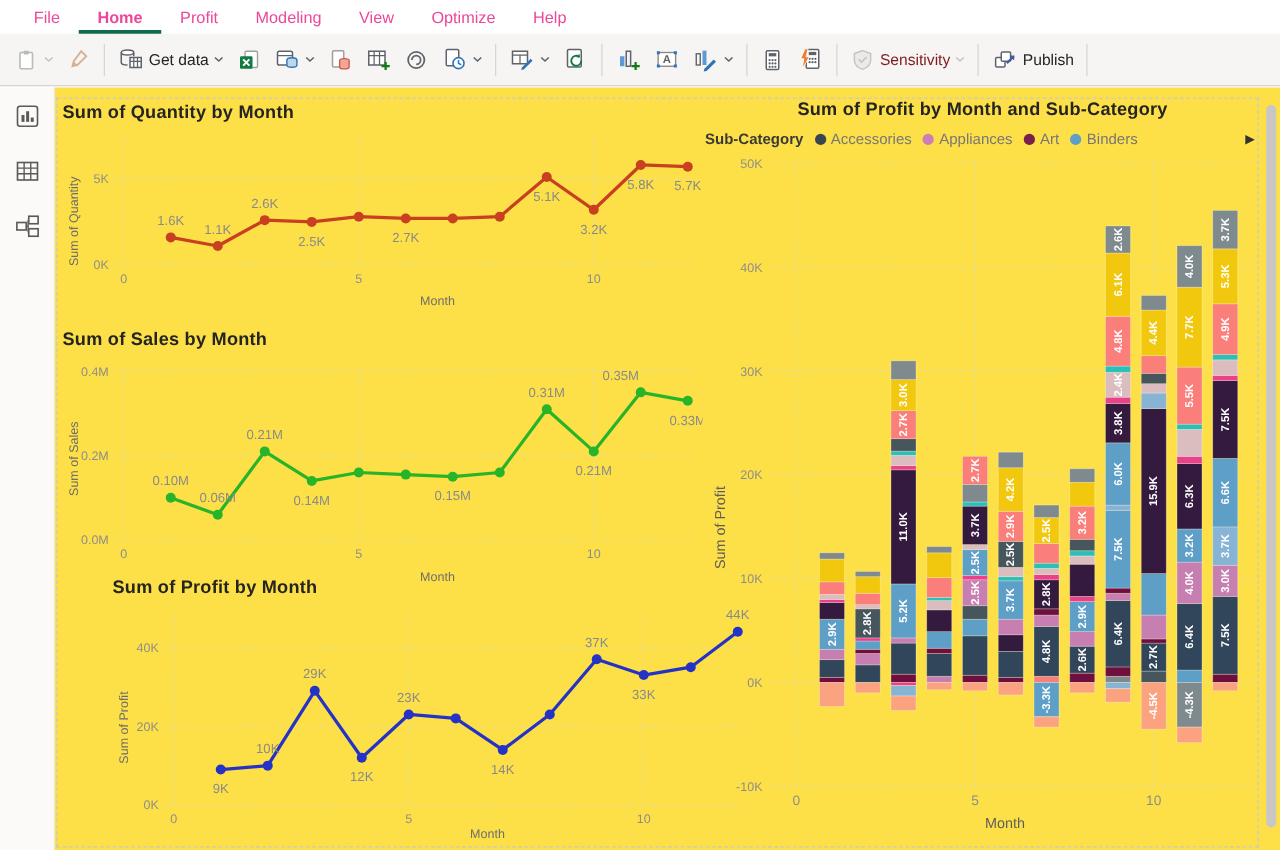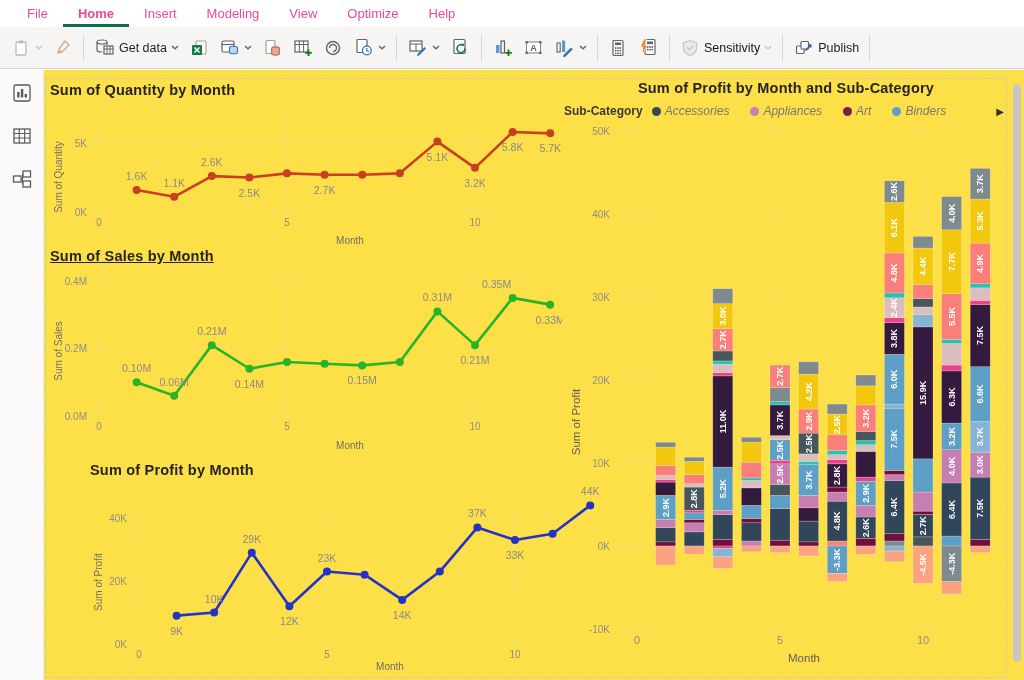--- a/index.html
+++ b/index.html
@@ -8,49 +8,49 @@
     font-family:"Liberation Sans",sans-serif;background:#fff;color:#252423;}
   
   .menubar{height:27px;background:#fff;display:flex;align-items:flex-end;padding-left:12px;}
   .menu-item{padding:5px 15px 6px;font-size:13px;color:#ec4899;cursor:default;white-space:nowrap;}
   .menu-item.active{font-weight:700;padding-bottom:3px;border-bottom:3px solid var(--accent);}
   
   .ribbon{height:42px;background:#f6f5f4;border-bottom:1px solid #d6d4d2;display:flex;align-items:center;padding:0 6px;}
   .rbtn{display:flex;align-items:center;gap:4px;padding:3px 5px;border-radius:2px;flex:0 0 auto;}
   .rdiv{width:1px;height:26px;background:#d8d6d4;margin:0 5px;flex:0 0 auto;}
   .rlabel{font-size:12.5px;color:#252423;white-space:nowrap;}
-  .rlabel.disabled{color:#0f172a;}
+  .rlabel.disabled{color:#7f1d1d;}
   .chev{flex:0 0 auto;}
   
   .sidebar{position:absolute;left:0;top:70px;width:44px;bottom:0;background:#fbfaf9;border-right:1px solid #edebe9;
     display:flex;flex-direction:column;align-items:center;padding-top:12px;gap:17px;}
   
   .canvas{position:absolute;left:44px;top:70px;right:0;bottom:0;background:#fde047;}
   .page-border{position:absolute;left:1px;top:8px;width:962px;height:600px;border:1px dashed #c9c7c5;pointer-events:none;}
   .visual{position:absolute;}
   .vtitle{font-size:14.5px;font-weight:600;color:#252423;letter-spacing:.2px;height:22px;line-height:20px;white-space:nowrap;}
   .legend-row{display:flex;align-items:center;gap:9px;height:22px;font-size:12px;color:#777;}
   .legend-title{font-weight:700;color:#3b3a39;}
   .legend-item{display:flex;align-items:center;gap:4px;}
   .ldot{width:9px;height:9px;border-radius:50%;flex:0 0 auto;}
   .legend-arrow{margin-left:auto;margin-right:4px;font-size:10px;color:#323130;}
   .scroll-thumb{position:absolute;right:3px;top:14px;width:8px;height:578px;background:#c9c7c5;border-radius:4px;}
   svg text{font-family:"Liberation Sans",sans-serif;}
   #v1{left:6px;top:10px;width:512px;height:170px;}
-  #v2{left:6px;top:176px;width:512px;height:210px;text-decoration:underline;}
+  #v2{left:6px;top:192px;width:512px;height:210px;}
   #v3{left:6px;top:390px;width:512px;height:214px;margin-left:40px;}
   #v4{left:520px;top:8px;width:444px;height:594px;text-align:center;}
 </style>
 </head>
 <body>
 
 <div class="menubar" id="menubar">
     <div class="menu-item">File</div>
     <div class="menu-item active">Home</div>
-    <div class="menu-item">Insert</div>
+    <div class="menu-item">Profit</div>
     <div class="menu-item">Modeling</div>
     <div class="menu-item">View</div>
     <div class="menu-item">Optimize</div>
     <div class="menu-item">Help</div>
   </div>
 
 <div class="ribbon">
   <div class="rbtn">
     <svg width="20" height="20" viewBox="0 0 20 20">
         <rect x="5" y="4" width="10" height="13" rx="1" fill="#fff" stroke="#bcbab8" stroke-width="1.3"></rect>
@@ -386,21 +386,21 @@
         <text x="387.40000000000003" y="35.45" text-anchor="middle" fill="#8a8a8a" font-size="10.5px">37K</text>
         <text x="425" y="77.05" text-anchor="middle" fill="#8a8a8a" font-size="10.5px">33K</text>
         <text x="500.20000000000005" y="13.400000000000006" text-anchor="middle" fill="#8a8a8a" font-size="10.5px">44K</text>
       </svg>
   </div>
 
   <div class="visual" id="v4">
     <div class="vtitle">Sum of Profit by Month and Sub-Category</div>
     <div class="legend-row">
       <span class="legend-title">Sub-Category</span>
-      <span id="legend-items" style="display:flex;gap:21px;font-style:italic;">
+      <span id="legend-items" style="display:flex;gap:9px;">
           <span class="legend-item">
             <span class="ldot" style="background: rgb(58, 69, 82);"></span>
             <span>Accessories</span>
           </span>
           <span class="legend-item">
             <span class="ldot" style="background: rgb(203, 127, 180);"></span>
             <span>Appliances</span>
           </span>
           <span class="legend-item">
             <span class="ldot" style="background: rgb(122, 30, 76);"></span>

